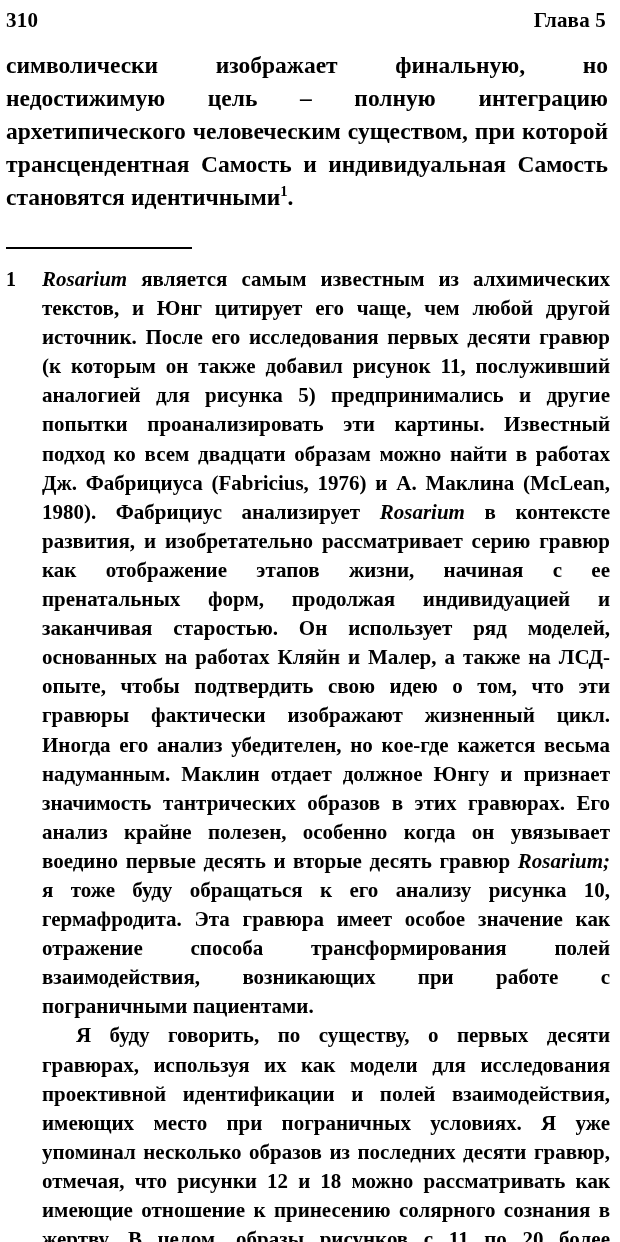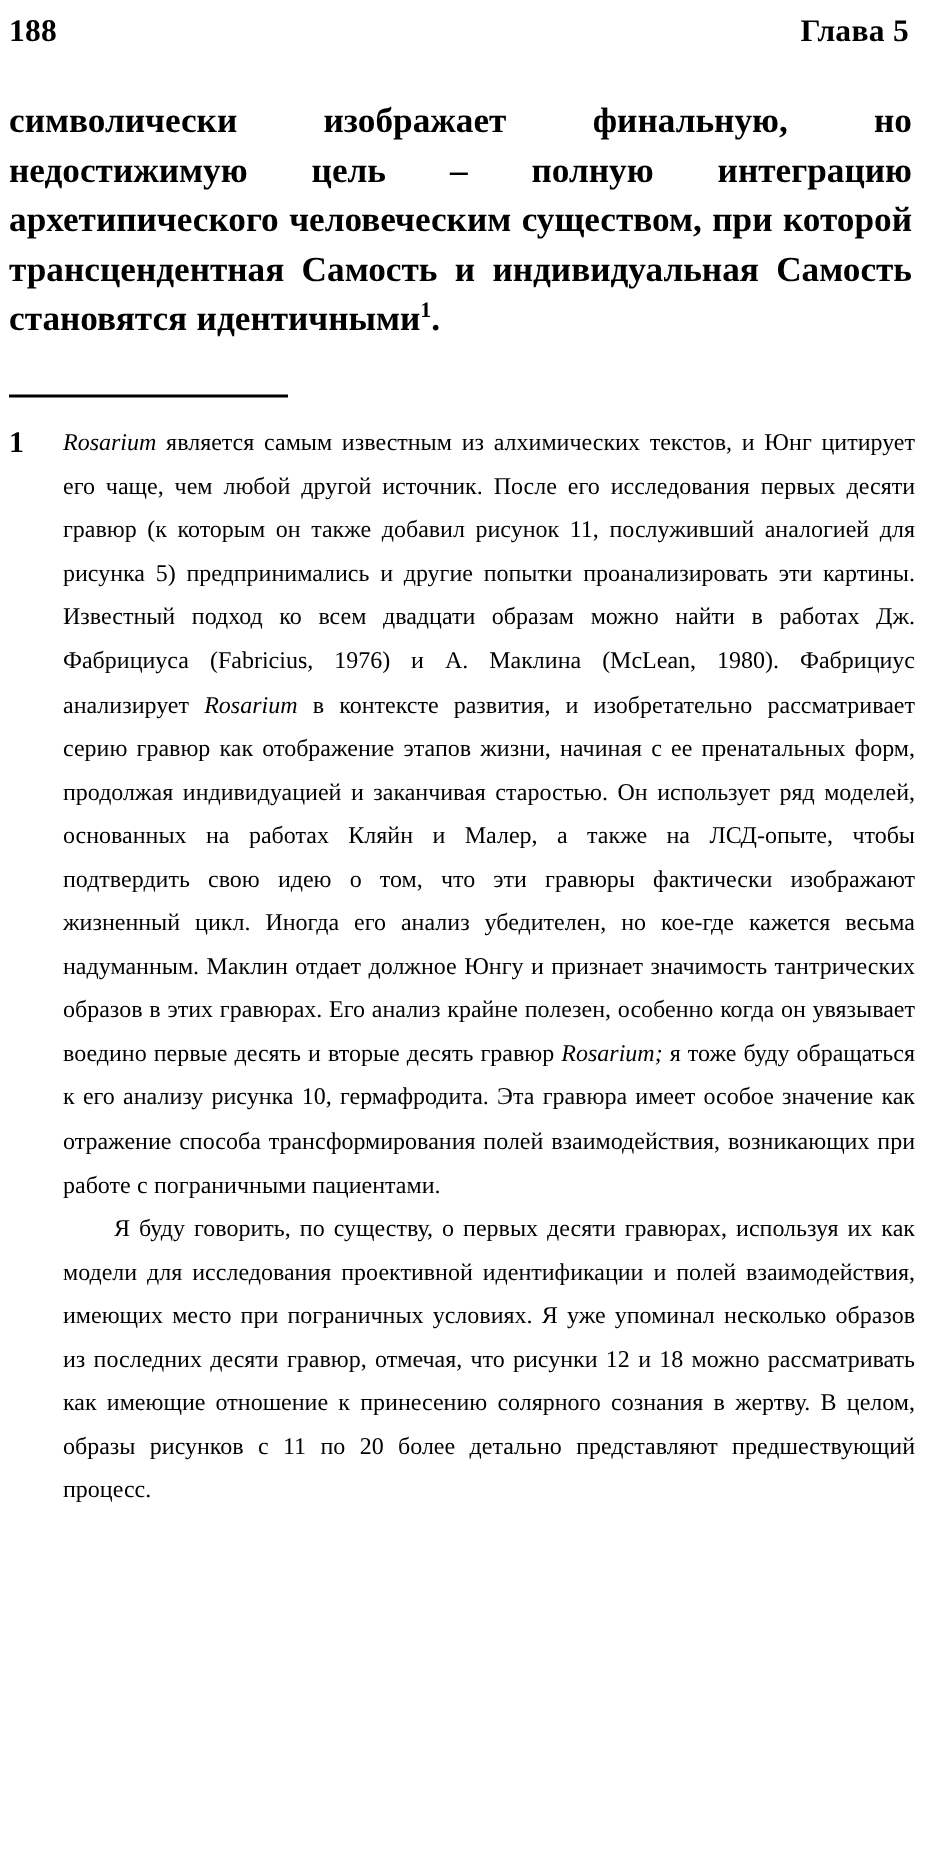--- a/index.html
+++ b/index.html
@@ -34,21 +34,21 @@
   }
   .folio {
     font-size: 21px;
     font-weight: bold;
   }
   .chapter-label {
     font-size: 21px;
     font-weight: bold;
   }
   .body-block {
-    margin-top: 32px;
+    margin-top: 16px;
     padding: 0 12px 0 6px;
   }
   .body-par {
     font-size: 23.5px;
     line-height: 33px;
     text-align: justify;
     text-align-last: left;
     font-weight: bold;
     margin: 0;
     word-spacing: 0.4px;
@@ -71,25 +71,25 @@
     width: 36px;
     flex: 0 0 36px;
     font-size: 20px;
     font-weight: bold;
     line-height: 29px;
   }
   .fn-body {
     flex: 1 1 auto;
   }
   .fn-par {
-    font-size: 16px;
+    font-size: 21px;
     line-height: 29.1px;
     text-align: justify;
     text-align-last: left;
-    font-weight: normal;
+    font-weight: bold;
     margin: 0;
     word-spacing: 0.2px;
   }
   .fn-par + .fn-par {
     text-indent: 34px;
   }
   .it {
     font-style: italic;
   }
   sup {
@@ -97,21 +97,21 @@
     vertical-align: super;
     line-height: 0;
   }
 </style>
 </head>
 <body>
 
 <div class="page">
 
   <div class="running-head">
-    <span class="folio">188</span>
+    <span class="folio">310</span>
     <span class="chapter-label">Глава 5</span>
   </div>
 
   <div class="body-block">
     <p class="body-par"><span>символически изображает финальную, но недостижимую цель – полную интеграцию архетипического человеческим существом, при которой трансцендентная Самость и индивидуальная Самость становятся идентичными</span><sup>1</sup><span>.</span></p>
   </div>
 
   <div class="note-rule"></div>
 
   <div class="footnotes">

